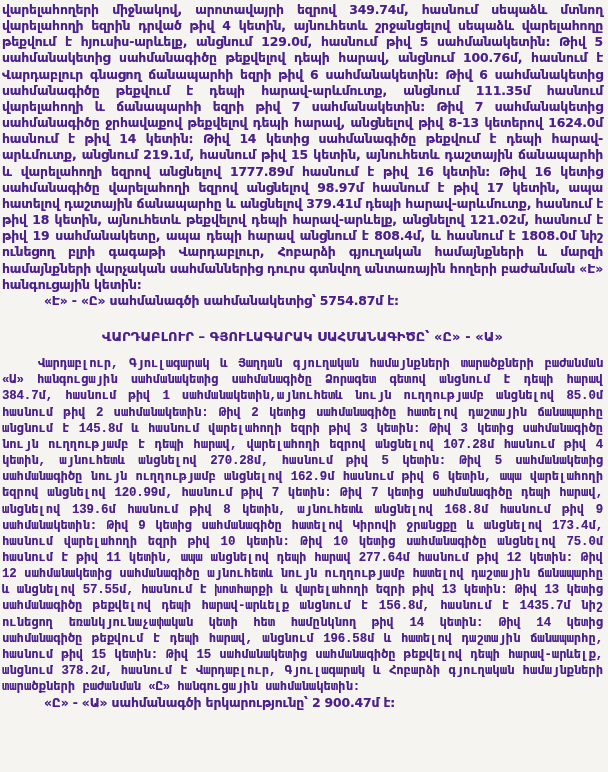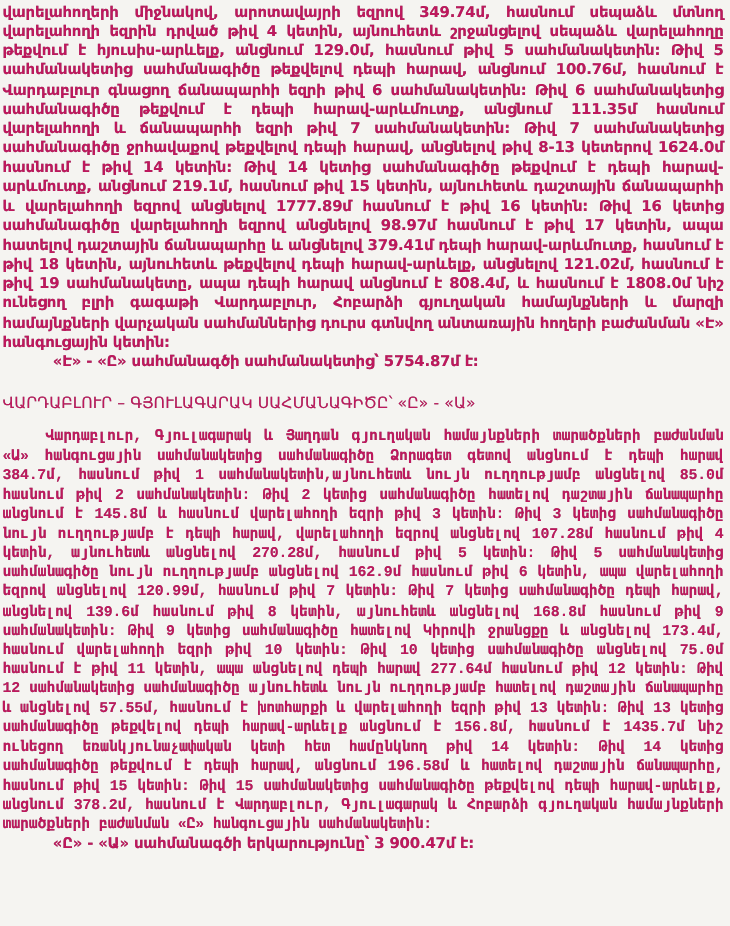--- a/index.html
+++ b/index.html
@@ -11,21 +11,21 @@
     height: 772px;
     overflow: hidden;
     background: #f5f4f1;
     font-family: "DejaVu Sans", "Liberation Sans", sans-serif;
   }
   .page {
     box-sizing: border-box;
     width: 608px;
     height: 772px;
     padding: 2px 5px 0 2px;
-    color: #be185d;
+    color: #4c1d95;
     font-weight: bold;
     font-size: 12.4px;
     line-height: 16.15px;
     letter-spacing: -0.15px;
     text-rendering: optimizeLegibility;
     text-shadow: 0 0 0.45px rgba(70,70,70,0.55);
   }
   .para {
     margin: 0;
     text-align: justify;
@@ -35,28 +35,28 @@
     text-indent: 36px;
     font-family: Liberation Mono, monospace;
   }
   .len-line {
     margin: 0;
     text-align: left;
     text-indent: 42px;
   }
   .heading {
     margin: 20px 0 11px 0;
-    text-align: left;
+    text-align: center;
     font-size: 13px;
-    font-weight: normal;
+    font-weight: bold;
     letter-spacing: 0.1px;
   }
 </style>
 </head>
 <body>
 
 <div class="page">
   <p class="para">վարելահողերի միջնակով, արոտավայրի եզրով 349.74մ, հասնում սեպաձև մտնող վարելահողի եզրին դրված թիվ 4 կետին, այնուհետև շրջանցելով սեպաձև վարելահողը թեքվում է հյուսիս-արևելք, անցնում 129.0մ, հասնում թիվ 5 սահմանակետին: Թիվ 5 սահմանակետից սահմանագիծը թեքվելով դեպի հարավ, անցնում 100.76մ, հասնում է Վարդաբլուր գնացող ճանապարհի եզրի թիվ 6 սահմանակետին: Թիվ 6 սահմանակետից սահմանագիծը թեքվում է դեպի հարավ-արևմուտք, անցնում 111.35մ հասնում վարելահողի և ճանապարհի եզրի թիվ 7 սահմանակետին: Թիվ 7 սահմանակետից սահմանագիծը ջրհավաքով թեքվելով դեպի հարավ, անցնելով թիվ 8-13 կետերով 1624.0մ հասնում է թիվ 14 կետին: Թիվ 14 կետից սահմանագիծը թեքվում է դեպի հարավ-արևմուտք, անցնում 219.1մ, հասնում թիվ 15 կետին, այնուհետև դաշտային ճանապարհի և վարելահողի եզրով անցնելով 1777.89մ հասնում է թիվ 16 կետին: Թիվ 16 կետից սահմանագիծը վարելահողի եզրով անցնելով 98.97մ հասնում է թիվ 17 կետին, ապա հատելով դաշտային ճանապարհը և անցնելով 379.41մ դեպի հարավ-արևմուտք, հասնում է թիվ 18 կետին, այնուհետև թեքվելով դեպի հարավ-արևելք, անցնելով 121.02մ, հասնում է թիվ 19 սահմանակետը, ապա դեպի հարավ անցնում է 808.4մ, և հասնում է 1808.0մ նիշ ունեցող բլրի գագաթի Վարդաբլուր, Հոբարձի գյուղական համայնքների և մարզի համայնքների վարչական սահմաններից դուրս գտնվող անտառային հողերի բաժանման «Է» հանգուցային կետին:</p>
   <p class="len-line">«Է» - «Ը» սահմանագծի սահմանակետից՝ 5754.87մ է:</p>
   <h2 class="heading">ՎԱՐԴԱԲԼՈՒՐ – ԳՅՈՒԼԱԳԱՐԱԿ ՍԱՀՄԱՆԱԳԻԾԸ՝ «Ը» - «Ա»</h2>
   <p class="para para-indent">Վարդաբլուր, Գյուլագարակ և Յաղդան գյուղական համայնքների տարածքների բաժանման «Ա» հանգուցային սահմանակետից սահմանագիծը Ձորագետ գետով անցնում է դեպի հարավ 384.7մ, հասնում թիվ 1 սահմանակետին,այնուհետև նույն ուղղությամբ անցնելով 85.0մ հասնում թիվ 2 սահմանակետին: Թիվ 2 կետից սահմանագիծը հատելով դաշտային ճանապարհը անցնում է 145.8մ և հասնում վարելահողի եզրի թիվ 3 կետին: Թիվ 3 կետից սահմանագիծը նույն ուղղությամբ է դեպի հարավ, վարելահողի եզրով անցնելով 107.28մ հասնում թիվ 4 կետին, այնուհետև անցնելով 270.28մ, հասնում թիվ 5 կետին: Թիվ 5 սահմանակետից սահմանագիծը նույն ուղղությամբ անցնելով 162.9մ հասնում թիվ 6 կետին, ապա վարելահողի եզրով անցնելով 120.99մ, հասնում թիվ 7 կետին: Թիվ 7 կետից սահմանագիծը դեպի հարավ, անցնելով 139.6մ հասնում թիվ 8 կետին, այնուհետև անցնելով 168.8մ հասնում թիվ 9 սահմանակետին: Թիվ 9 կետից սահմանագիծը հատելով Կիրովի ջրանցքը և անցնելով 173.4մ, հասնում վարելահողի եզրի թիվ 10 կետին: Թիվ 10 կետից սահմանագիծը անցնելով 75.0մ հասնում է թիվ 11 կետին, ապա անցնելով դեպի հարավ 277.64մ հասնում թիվ 12 կետին: Թիվ 12 սահմանակետից սահմանագիծը այնուհետև նույն ուղղությամբ հատելով դաշտային ճանապարհը և անցնելով 57.55մ, հասնում է խոտհարքի և վարելահողի եզրի թիվ 13 կետին: Թիվ 13 կետից սահմանագիծը թեքվելով դեպի հարավ-արևելք անցնում է 156.8մ, հասնում է 1435.7մ նիշ ունեցող եռանկյունաչափական կետի հետ համընկնող թիվ 14 կետին: Թիվ 14 կետից սահմանագիծը թեքվում է դեպի հարավ, անցնում 196.58մ և հատելով դաշտային ճանապարհը, հասնում թիվ 15 կետին: Թիվ 15 սահմանակետից սահմանագիծը թեքվելով դեպի հարավ-արևելք, անցնում 378.2մ, հասնում է Վարդաբլուր, Գյուլագարակ և Հոբարձի գյուղական համայնքների տարածքների բաժանման «Ը» հանգուցային սահմանակետին:</p>
-  <p class="len-line">«Ը» - «Ա» սահմանագծի երկարությունը՝ 3 900.47մ է:</p>
+  <p class="len-line">«Ը» - «Ա» սահմանագծի երկարությունը՝ 2 900.47մ է:</p>
 </div>
 
 </body></html>

